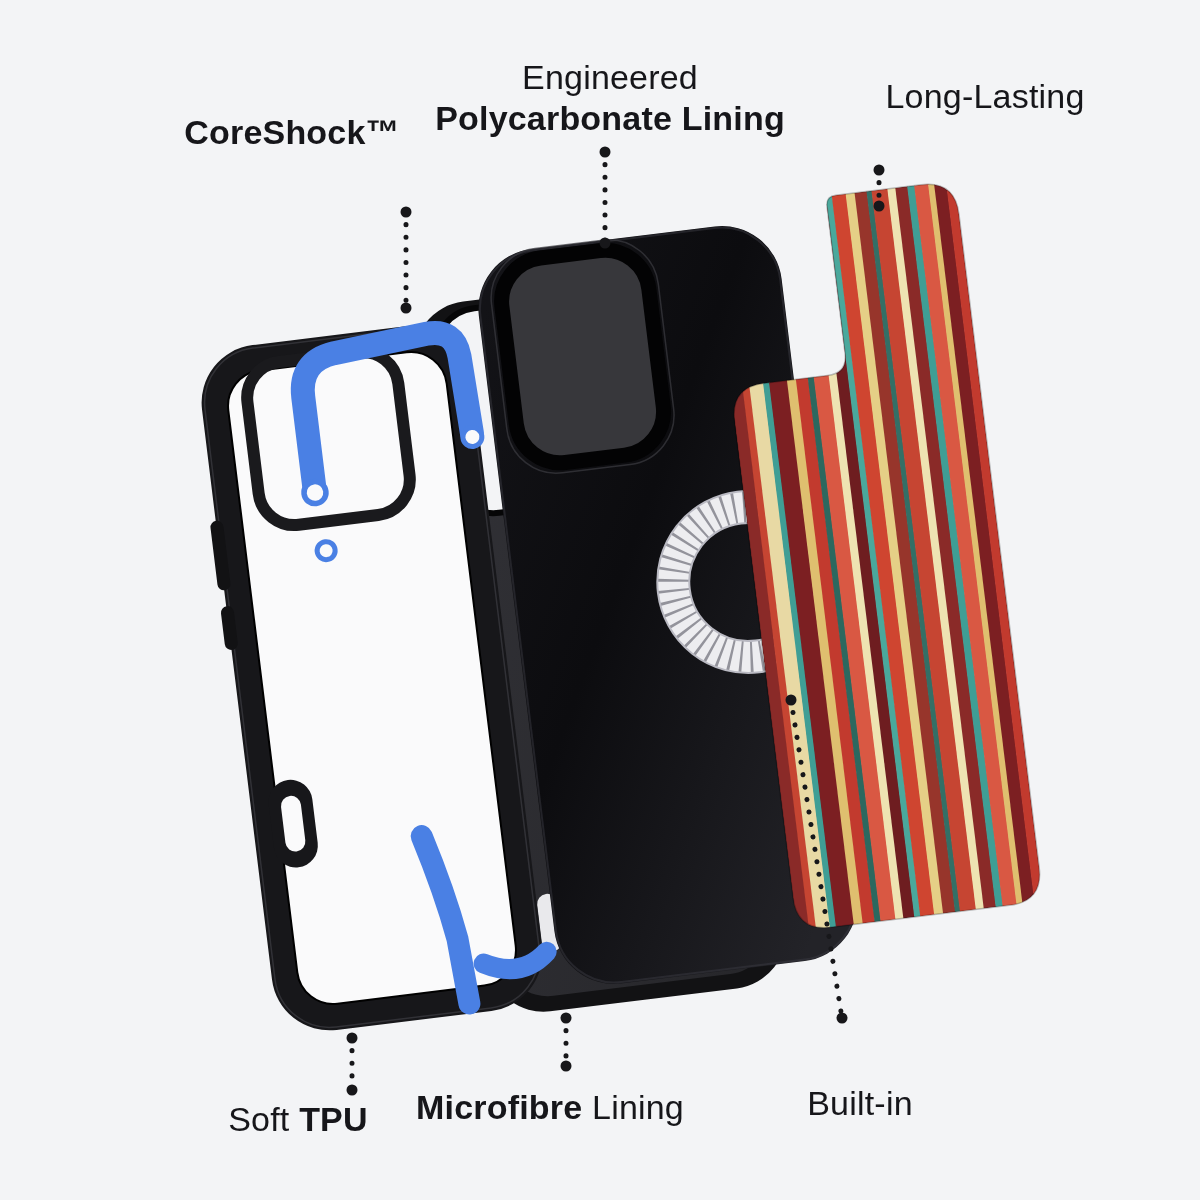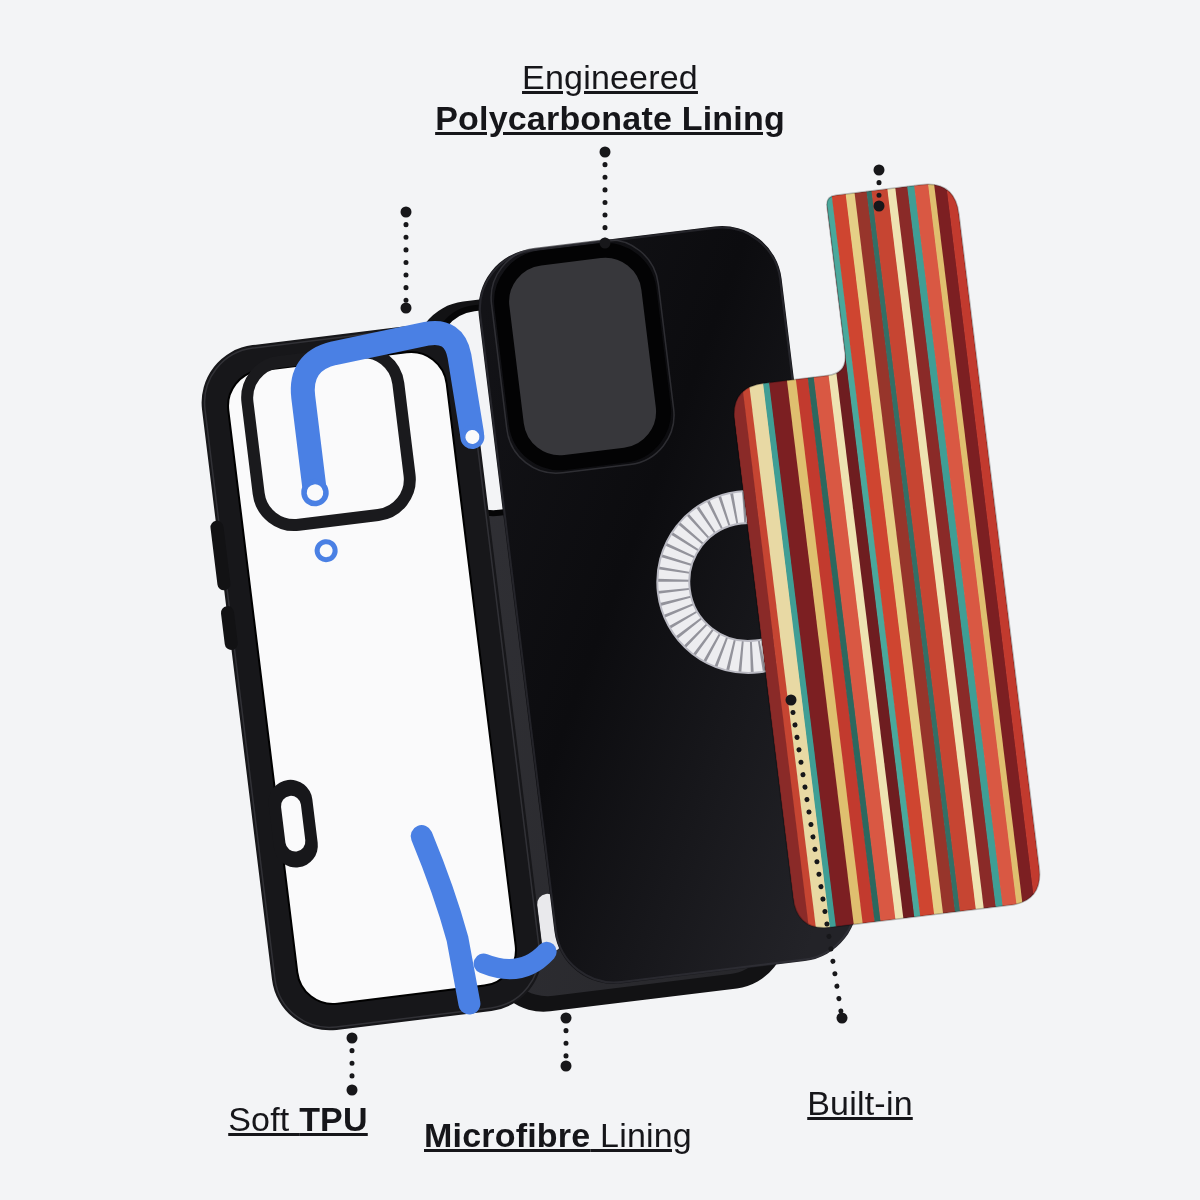--- a/index.html
+++ b/index.html
@@ -9,21 +9,21 @@
     font-family:"Liberation Sans","DejaVu Sans",sans-serif;
     position:relative;
   }
   .stage{position:absolute;inset:0;}
   svg{position:absolute;left:0;top:0;}
   .label{
     position:absolute;width:420px;text-align:center;
     font-size:34px;line-height:1.2;color:#16161a;letter-spacing:.2px;
   }
   .label .bold{font-weight:700;}
-  .label div{white-space:nowrap;text-decoration:underline;}
+  .label div{white-space:nowrap;}
 </style>
 </head>
 <body>
 
 <div class="stage">
 
 <svg width="1200" height="1200" viewBox="0 0 1200 1200">
   <defs>
     <linearGradient id="shellGrad" x1="0" y1="0" x2="0.8" y2="1">
       <stop offset="0" stop-color="#141418"></stop>
@@ -142,35 +142,37 @@
     </g>
     <g>
       <line x1="791" y1="700" x2="842" y2="1018" stroke-width="5" stroke-linecap="round" stroke-dasharray="0.1 12.5" fill="none"></line>
       <circle cx="791" cy="700" r="5.5" stroke="none"></circle>
           <circle cx="842" cy="1018" r="5.5" stroke="none"></circle>
     </g>
   </g>
 </svg>
 
 <div class="label" style="left:82px;top:112px;">
+  <div class="bold">CoreShock™</div>
 </div>
 
 <div class="label" style="left:400px;top:57px;">
   <div>Engineered</div>
   <div class="bold">Polycarbonate Lining</div>
 </div>
 
 <div class="label" style="left:775px;top:76px;">
+  <div>Long-Lasting</div>
 </div>
 
 <div class="label" style="left:88px;top:1099px;">
   <div><span>Soft </span><span class="bold">TPU</span></div>
 </div>
 
-<div class="label" style="left:348px;top:1087px;margin-top:28px;">
+<div class="label" style="left:340px;top:1087px;">
   <div><span class="bold">Microfibre</span><span> Lining</span></div>
 </div>
 
 <div class="label" style="left:650px;top:1083px;">
   <div>Built-in</div>
 </div>
 
 </div>
 
 </body></html>

